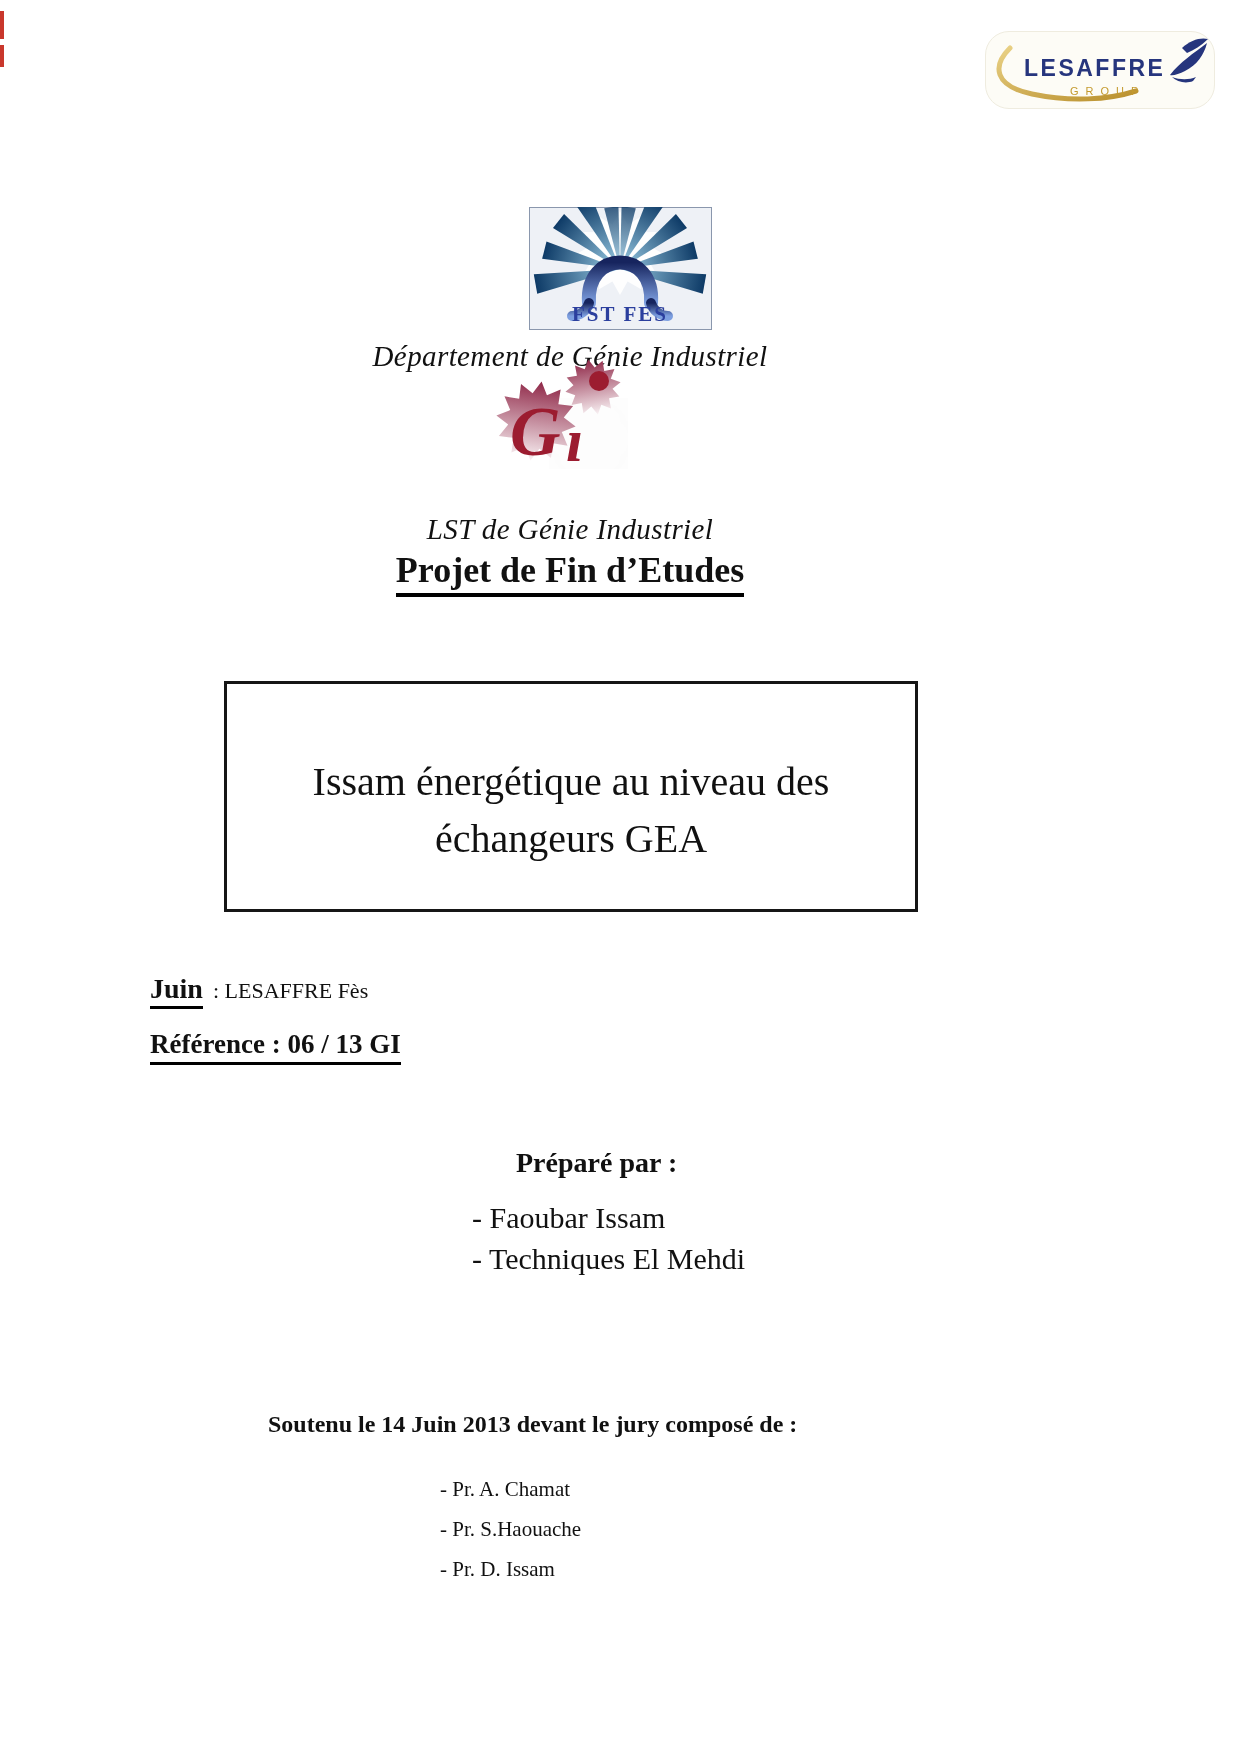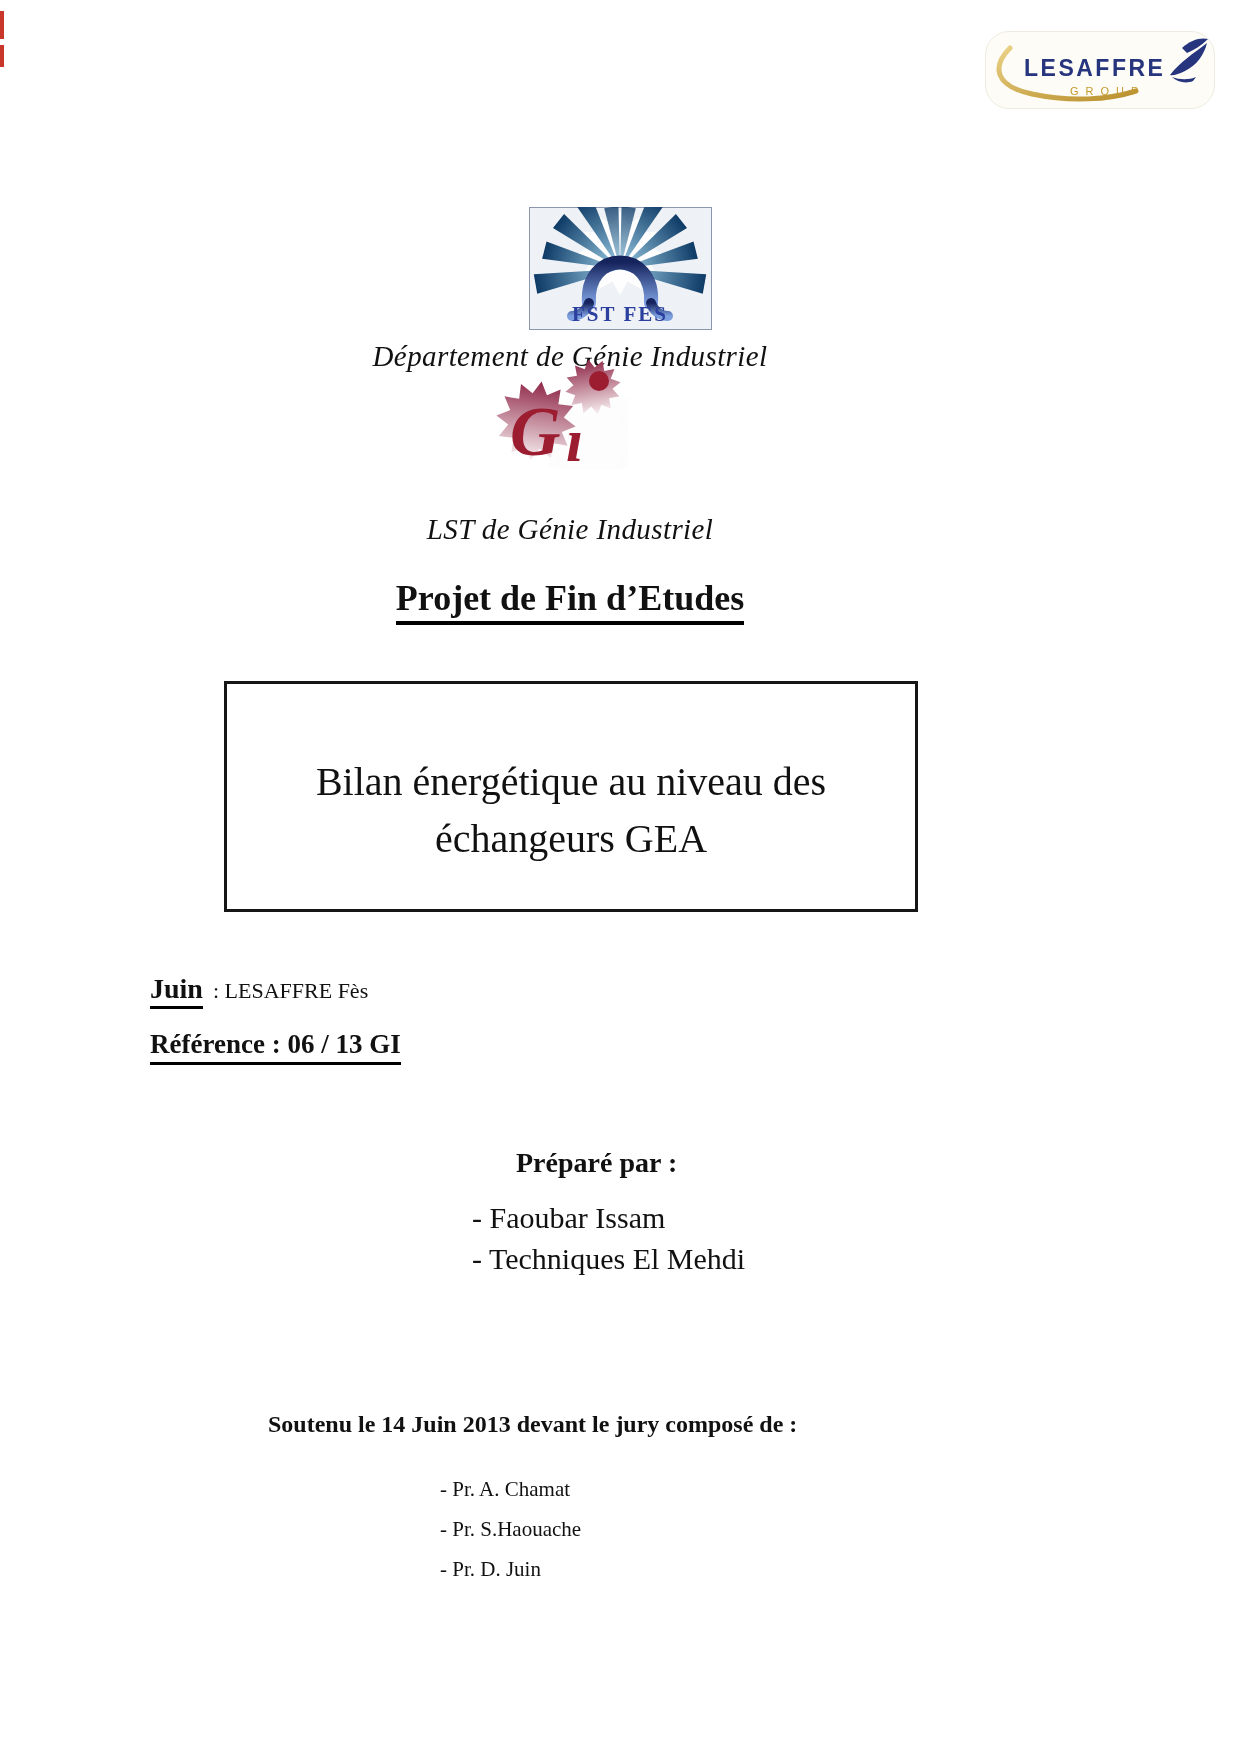--- a/index.html
+++ b/index.html
@@ -134,26 +134,26 @@
       <use href="#star12" transform="translate(40,64) rotate(8) scale(40)" fill="url(#giGrad)"></use>
       <use href="#star12" transform="translate(97,30) rotate(-10) scale(28)" fill="url(#giGrad)"></use>
       <text x="14" y="98" font-family="Liberation Serif, serif" font-style="italic" font-weight="bold" font-size="70" fill="#9c1c30">G</text>
       <text x="70" y="104" font-family="Liberation Serif, serif" font-style="italic" font-weight="bold" font-size="62" fill="#9c1c30">ı</text>
       <circle cx="103" cy="24" r="10" fill="#9c1c30"></circle>
     </svg>
   </div>
 
   <div class="abs center-line italic-heading" style="top:502px;">LST de Génie Industriel</div>
 
-  <div class="abs center-line pfe-heading" style="top:566px;">
+  <div class="abs center-line pfe-heading" style="top:538px;">
     <span>Projet de Fin d’Etudes</span>
   </div>
 
   <div class="abs title-box">
-    <div class="line">Bilan énergétique au niveau des</div>
+    <div class="line">Issam énergétique au niveau des</div>
     <div class="line">échangeurs GEA</div>
   </div>
 
   <div class="abs lieu-line">
     <span class="lieu-label">Juin</span><span class="lieu-value">: LESAFFRE Fès</span>
   </div>
 
   <div class="abs reference-line">
     <span>Référence : 06 / 13 GI</span>
   </div>
@@ -161,16 +161,16 @@
   <div class="abs prepared-heading">Préparé par :</div>
   <div class="abs authors">
     <div>- Faoubar Issam</div>
     <div>- Techniques El Mehdi</div>
   </div>
 
   <div class="abs jury-heading">Soutenu le 14 Juin 2013 devant le jury composé de :</div>
   <div class="abs jury-list">
     <div>- Pr. A. Chamat</div>
     <div>- Pr. S.Haouache</div>
-    <div>- Pr. D. Juin</div>
+    <div>- Pr. D. Issam</div>
   </div>
 
 </div>
 
 </body></html>

